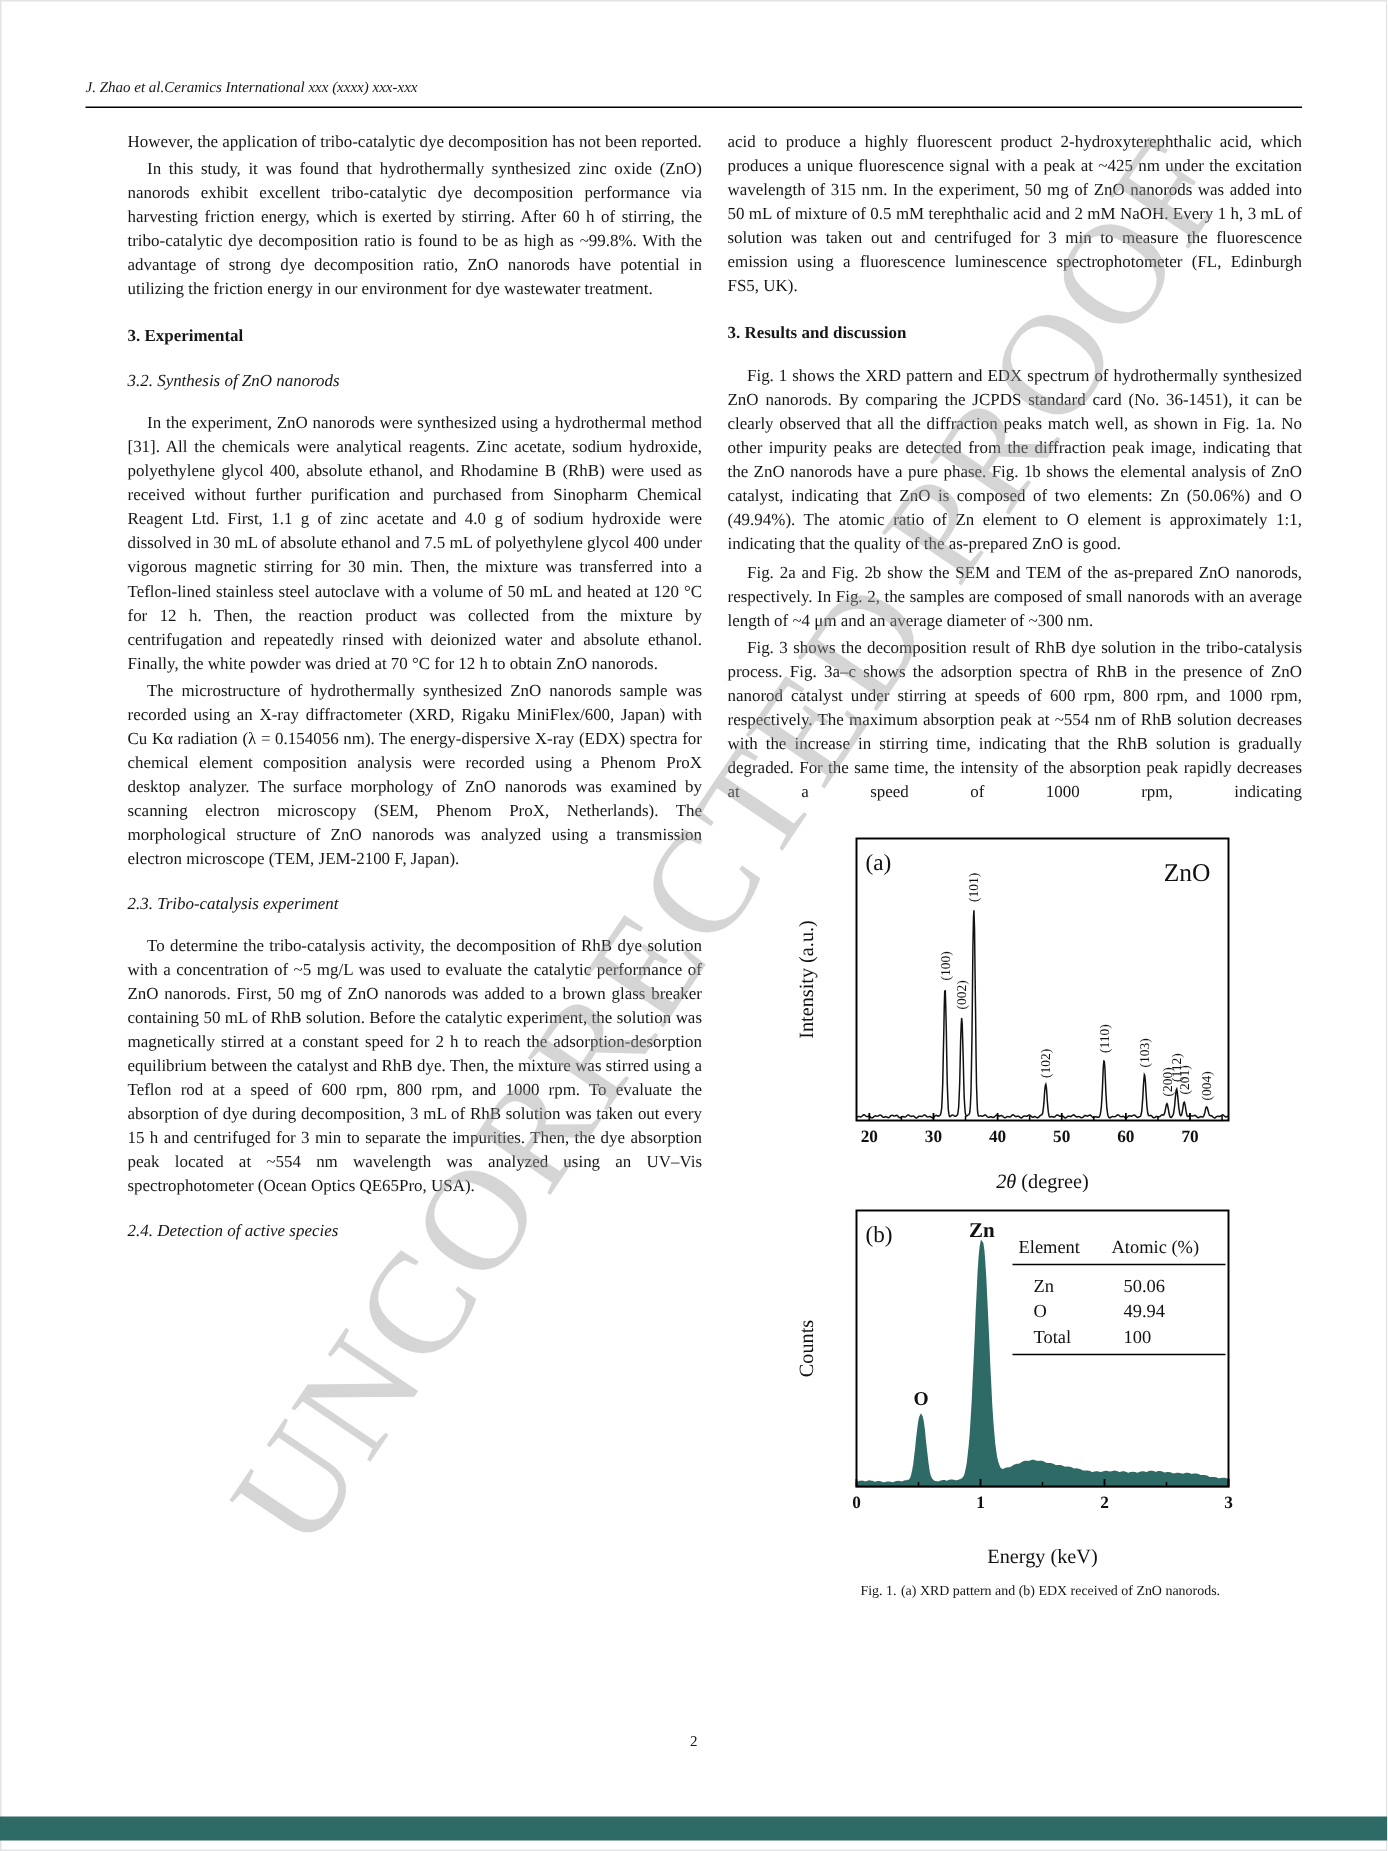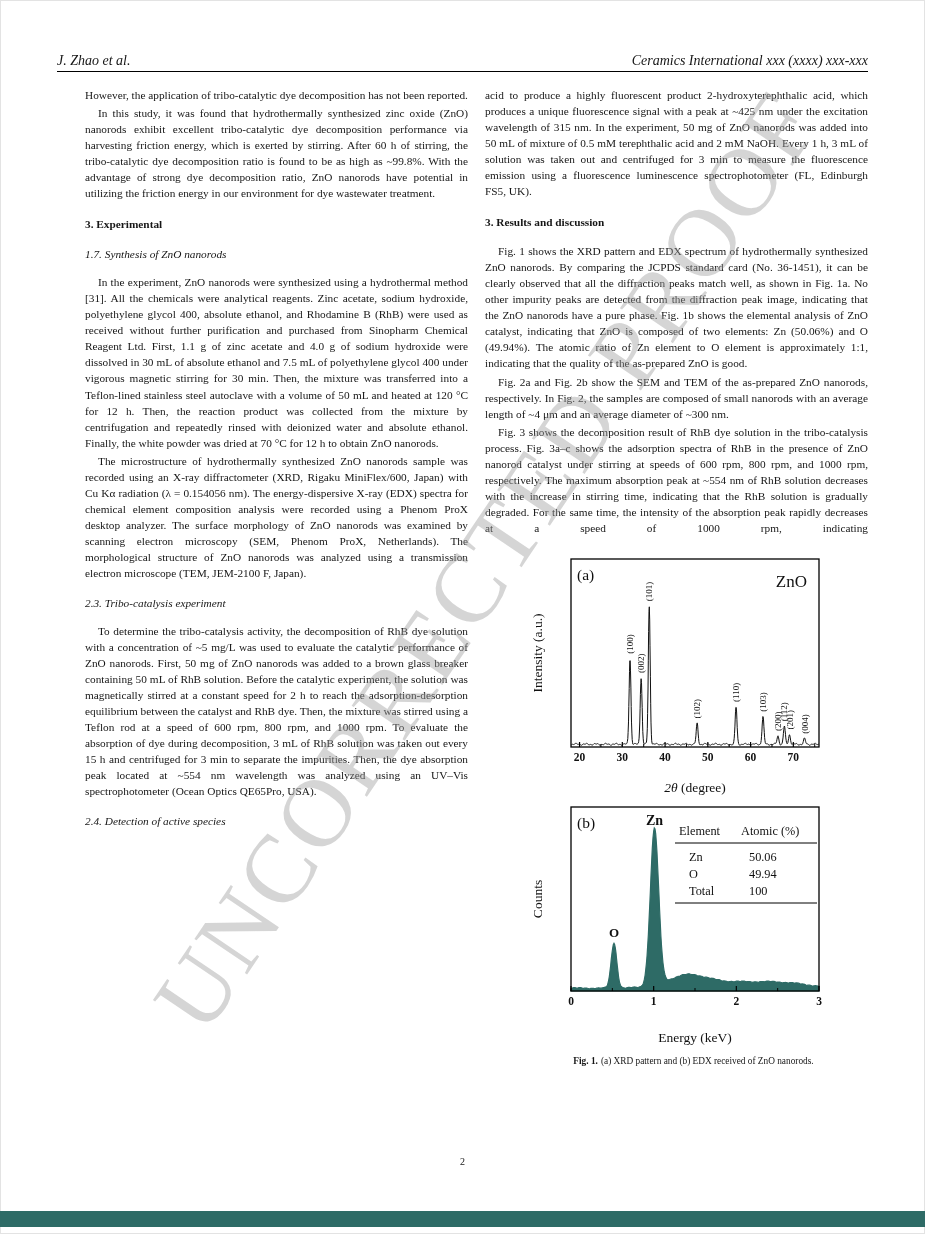--- a/index.html
+++ b/index.html
@@ -1,32 +1,32 @@
 <!DOCTYPE html>
 <html><head>
 <meta charset="utf-8">
 <style>
   html,body{margin:0;padding:0;background:#ffffff;}
   .page{position:relative;width:925px;height:1234px;background:#ffffff;overflow:hidden;
         font-family:"Liberation Serif",serif;color:#161616;box-shadow:inset 0 0 0 1px #e3e3e3;}
-  .header{position:absolute;top:53px;left:57px;right:57px;display:flex;justify-content:space-between;
-          font-size:14px;font-style:italic;}
+  .header{position:absolute;top:53px;left:57px;right:57px;display:flex;justify-content:flex-start;
+          font-size:10px;font-style:italic;}
   .header-rule{position:absolute;top:71px;left:57px;right:57px;border-top:1.6px solid #000;}
   .columns{position:absolute;top:87px;left:57px;right:57px;display:flex;gap:17px;margin-left:28px;}
   .col{width:397px;font-size:11.3px;line-height:1.42;text-align:justify;}
   .col p{margin:0 0 2px 0;text-indent:13px;}
   .col p.noindent{text-indent:0;}
   .col p.last-justify{text-align-last:justify;}
   .sec-heading{font-weight:bold;margin:15px 0 13px;}
   .subsec-heading{font-style:italic;margin:14px 0 12px;}
   .figure{width:300px;margin:13px auto 0;}
   .panel{width:300px;height:248px;}
   .panel + .panel{margin-top:2px;}
   .caption{margin-top:8px;font-size:9.3px;text-align:center;line-height:1.35;text-indent:0;}
-  .cap-label{font-weight:bold;margin-right:3px;padding-left:34px;}
+  .cap-label{font-weight:normal;margin-right:3px;padding-left:34px;}
   .page-number{position:absolute;top:1156px;left:0;right:0;text-align:center;font-size:10px;}
   .watermark{position:absolute;left:-45px;top:545px;width:1010px;text-align:center;
              transform:rotate(-56deg);font-size:97px;letter-spacing:3px;opacity:.42;
              white-space:nowrap;pointer-events:none;z-index:9;font-family:"Liberation Serif",serif;}
   .footer-bar{position:absolute;left:0;right:0;bottom:7px;height:16px;}
 </style>
 </head>
 <body>
 
 <div class="page">
@@ -36,21 +36,21 @@
     <span>Ceramics International xxx (xxxx) xxx-xxx</span>
   </div>
   <div class="header-rule"></div>
 
   <div class="columns">
 
     <div class="col">
       <p class="noindent">However, the application of tribo-catalytic dye decomposition has not been reported.</p>
       <p>In this study, it was found that hydrothermally synthesized zinc oxide (ZnO) nanorods exhibit excellent tribo-catalytic dye decomposition performance via harvesting friction energy, which is exerted by stirring. After 60 h of stirring, the tribo-catalytic dye decomposition ratio is found to be as high as ~99.8%. With the advantage of strong dye decomposition ratio, ZnO nanorods have potential in utilizing the friction energy in our environment for dye wastewater treatment.</p>
       <div class="sec-heading">3. Experimental</div>
-      <div class="subsec-heading">1.7. Synthesis of ZnO nanorods</div>
+      <div class="subsec-heading">3.2. Synthesis of ZnO nanorods</div>
       <p>In the experiment, ZnO nanorods were synthesized using a hydrothermal method [31]. All the chemicals were analytical reagents. Zinc acetate, sodium hydroxide, polyethylene glycol 400, absolute ethanol, and Rhodamine B (RhB) were used as received without further purification and purchased from Sinopharm Chemical Reagent Ltd. First, 1.1 g of zinc acetate and 4.0 g of sodium hydroxide were dissolved in 30 mL of absolute ethanol and 7.5 mL of polyethylene glycol 400 under vigorous magnetic stirring for 30 min. Then, the mixture was transferred into a Teflon-lined stainless steel autoclave with a volume of 50 mL and heated at 120 °C for 12 h. Then, the reaction product was collected from the mixture by centrifugation and repeatedly rinsed with deionized water and absolute ethanol. Finally, the white powder was dried at 70 °C for 12 h to obtain ZnO nanorods.</p>
       <p>The microstructure of hydrothermally synthesized ZnO nanorods sample was recorded using an X-ray diffractometer (XRD, Rigaku MiniFlex/600, Japan) with Cu Kα radiation (λ = 0.154056 nm). The energy-dispersive X-ray (EDX) spectra for chemical element composition analysis were recorded using a Phenom ProX desktop analyzer. The surface morphology of ZnO nanorods was examined by scanning electron microscopy (SEM, Phenom ProX, Netherlands). The morphological structure of ZnO nanorods was analyzed using a transmission electron microscope (TEM, JEM-2100 F, Japan).</p>
       <div class="subsec-heading">2.3. Tribo-catalysis experiment</div>
       <p>To determine the tribo-catalysis activity, the decomposition of RhB dye solution with a concentration of ~5 mg/L was used to evaluate the catalytic performance of ZnO nanorods. First, 50 mg of ZnO nanorods was added to a brown glass breaker containing 50 mL of RhB solution. Before the catalytic experiment, the solution was magnetically stirred at a constant speed for 2 h to reach the adsorption-desorption equilibrium between the catalyst and RhB dye. Then, the mixture was stirred using a Teflon rod at a speed of 600 rpm, 800 rpm, and 1000 rpm. To evaluate the absorption of dye during decomposition, 3 mL of RhB solution was taken out every 15 h and centrifuged for 3 min to separate the impurities. Then, the dye absorption peak located at ~554 nm wavelength was analyzed using an UV–Vis spectrophotometer (Ocean Optics QE65Pro, USA).</p>
       <div class="subsec-heading">2.4. Detection of active species</div>
     </div>
 
     <div class="col">
       <p class="noindent">acid to produce a highly fluorescent product 2-hydroxyterephthalic acid, which produces a unique fluorescence signal with a peak at ~425 nm under the excitation wavelength of 315 nm. In the experiment, 50 mg of ZnO nanorods was added into 50 mL of mixture of 0.5 mM terephthalic acid and 2 mM NaOH. Every 1 h, 3 mL of solution was taken out and centrifuged for 3 min to measure the fluorescence emission using a fluorescence luminescence spectrophotometer (FL, Edinburgh FS5, UK).</p>
       <div class="sec-heading">3. Results and discussion</div>

